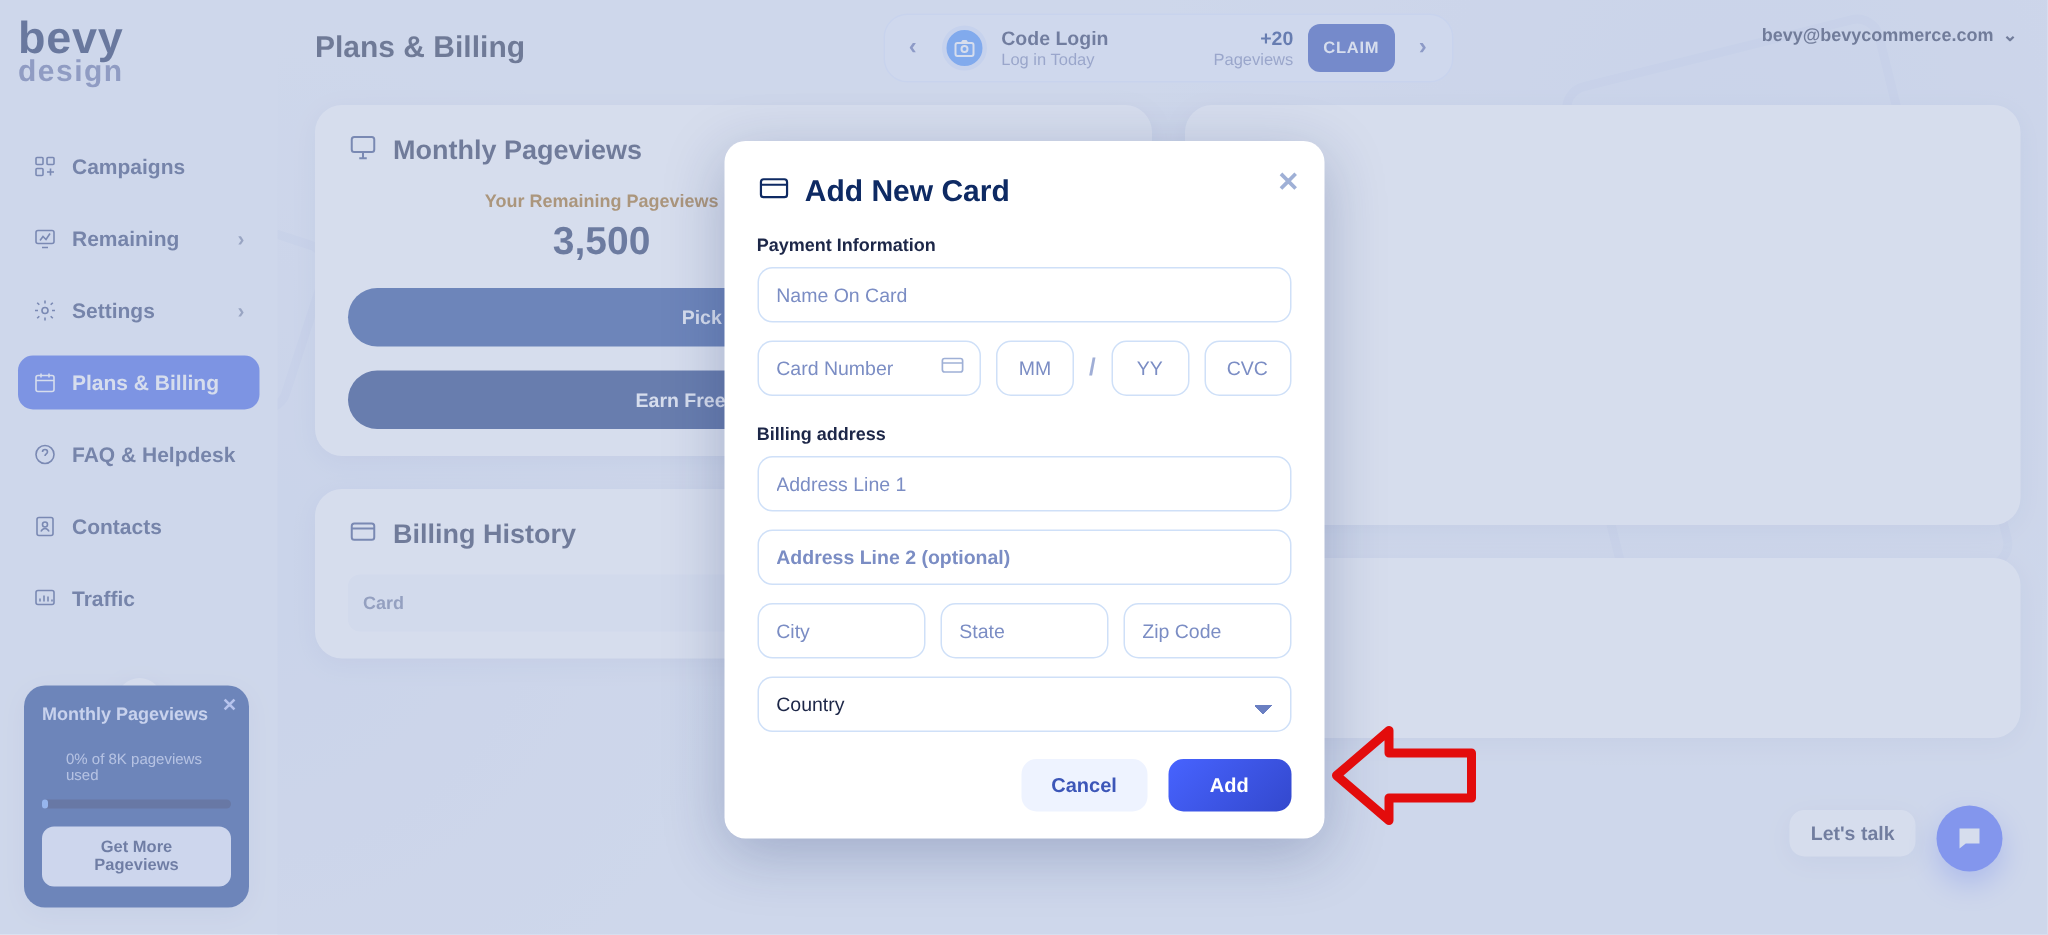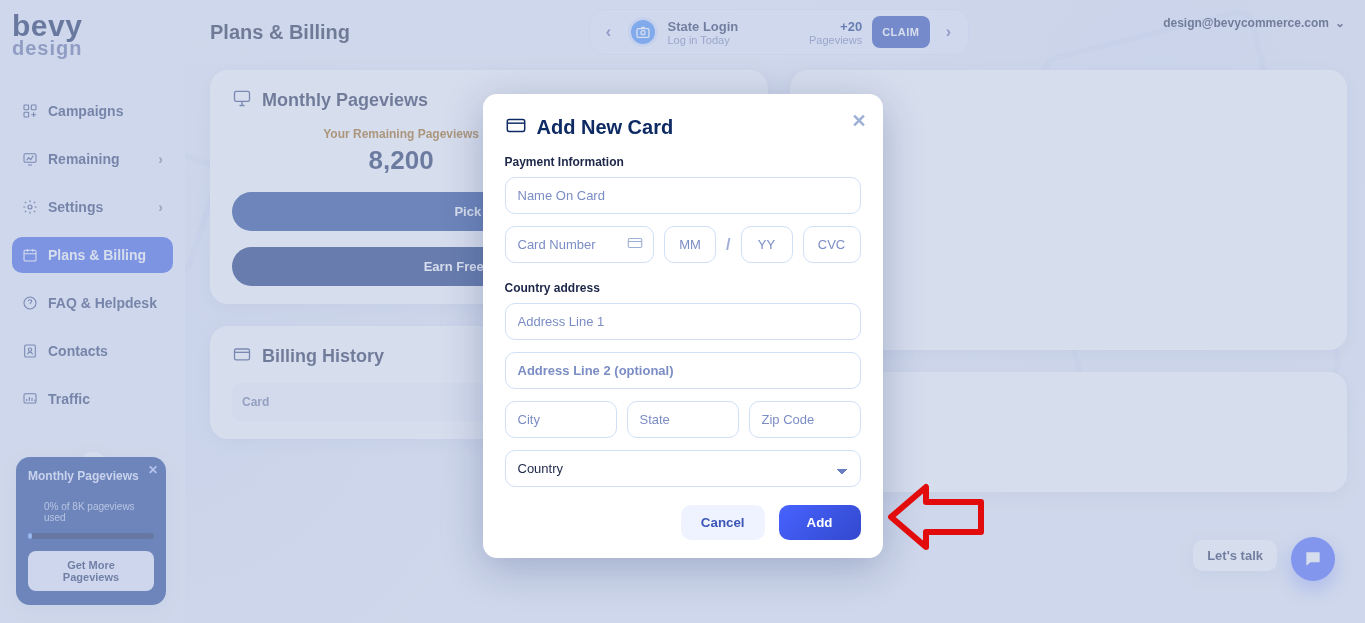--- a/index.html
+++ b/index.html
@@ -271,53 +271,53 @@
   <div class="banner">
     <span class="arrow">‹</span>
     <span class="coin">
       <svg width="16" height="16" viewBox="0 0 24 24" fill="none" stroke="#fff" stroke-width="2">
           <rect x="3" y="7" width="18" height="13" rx="2"></rect>
           <circle cx="12" cy="13" r="3"></circle>
           <path d="M9 7l1.5-2h3L15 7"></path>
         </svg>
     </span>
     <span class="txt">
-      <b>State Login</b>
+      <b>Code Login</b>
       <small>Log in Today</small>
     </span>
     <span class="bonus">
       <b>+20</b>
       <small>Pageviews</small>
     </span>
     <button class="claim">CLAIM</button>
     <span class="arrow">›</span>
   </div>
 </header>
 
 <div class="user">
-  <span>design@bevycommerce.com</span>
+  <span>bevy@bevycommerce.com</span>
   <span>⌄</span>
 </div>
 
 <main class="main">
   <div class="col">
     <section class="card pviews">
       <h3>
         <span>
           <svg width="20" height="20" viewBox="0 0 24 24" class="sico">
               <rect x="3" y="4" width="18" height="12" rx="2"></rect>
               <path d="M9 21h6M12 16v5"></path>
             </svg>
         </span>
         <span>Monthly Pageviews</span>
       </h3>
       <div class="row">
         <div class="cell">
           <div class="lbl">Your Remaining Pageviews</div>
-          <div class="val">8,200</div>
+          <div class="val">3,500</div>
         </div>
         <div class="cell" style="flex:.4;text-align:left;">
           <div class="lbl">Curr</div>
         </div>
       </div>
       <button class="btn-wide btn-dark">Pick a Plan</button>
       <button class="btn-wide btn-darker">Earn Free Pageviews</button>
     </section>
 
     <section class="card history">
@@ -388,21 +388,21 @@
             <path d="M3 10h18"></path>
           </svg>
       </span>
     </div>
     <input class="field tiny" placeholder="MM" style="">
     <span class="slash">/</span>
     <input class="field tiny" placeholder="YY" style="">
     <input class="field tiny" style="width: 58px;" placeholder="CVC">
   </div>
 
-  <div class="sect-label" style="margin-top:18px">Country address</div>
+  <div class="sect-label" style="margin-top:18px">Billing address</div>
   <input class="field" placeholder="Address Line 1" style="">
   <input class="field" style="margin-top: 12px; font-weight: bold;" placeholder="Address Line 2 (optional)">
 
   <div class="row3">
     <input class="field" placeholder="City" style="">
     <input class="field" placeholder="State" style="">
     <input class="field" placeholder="Zip Code" style="">
   </div>
 
   <select class="select" style="margin-top:12px">

